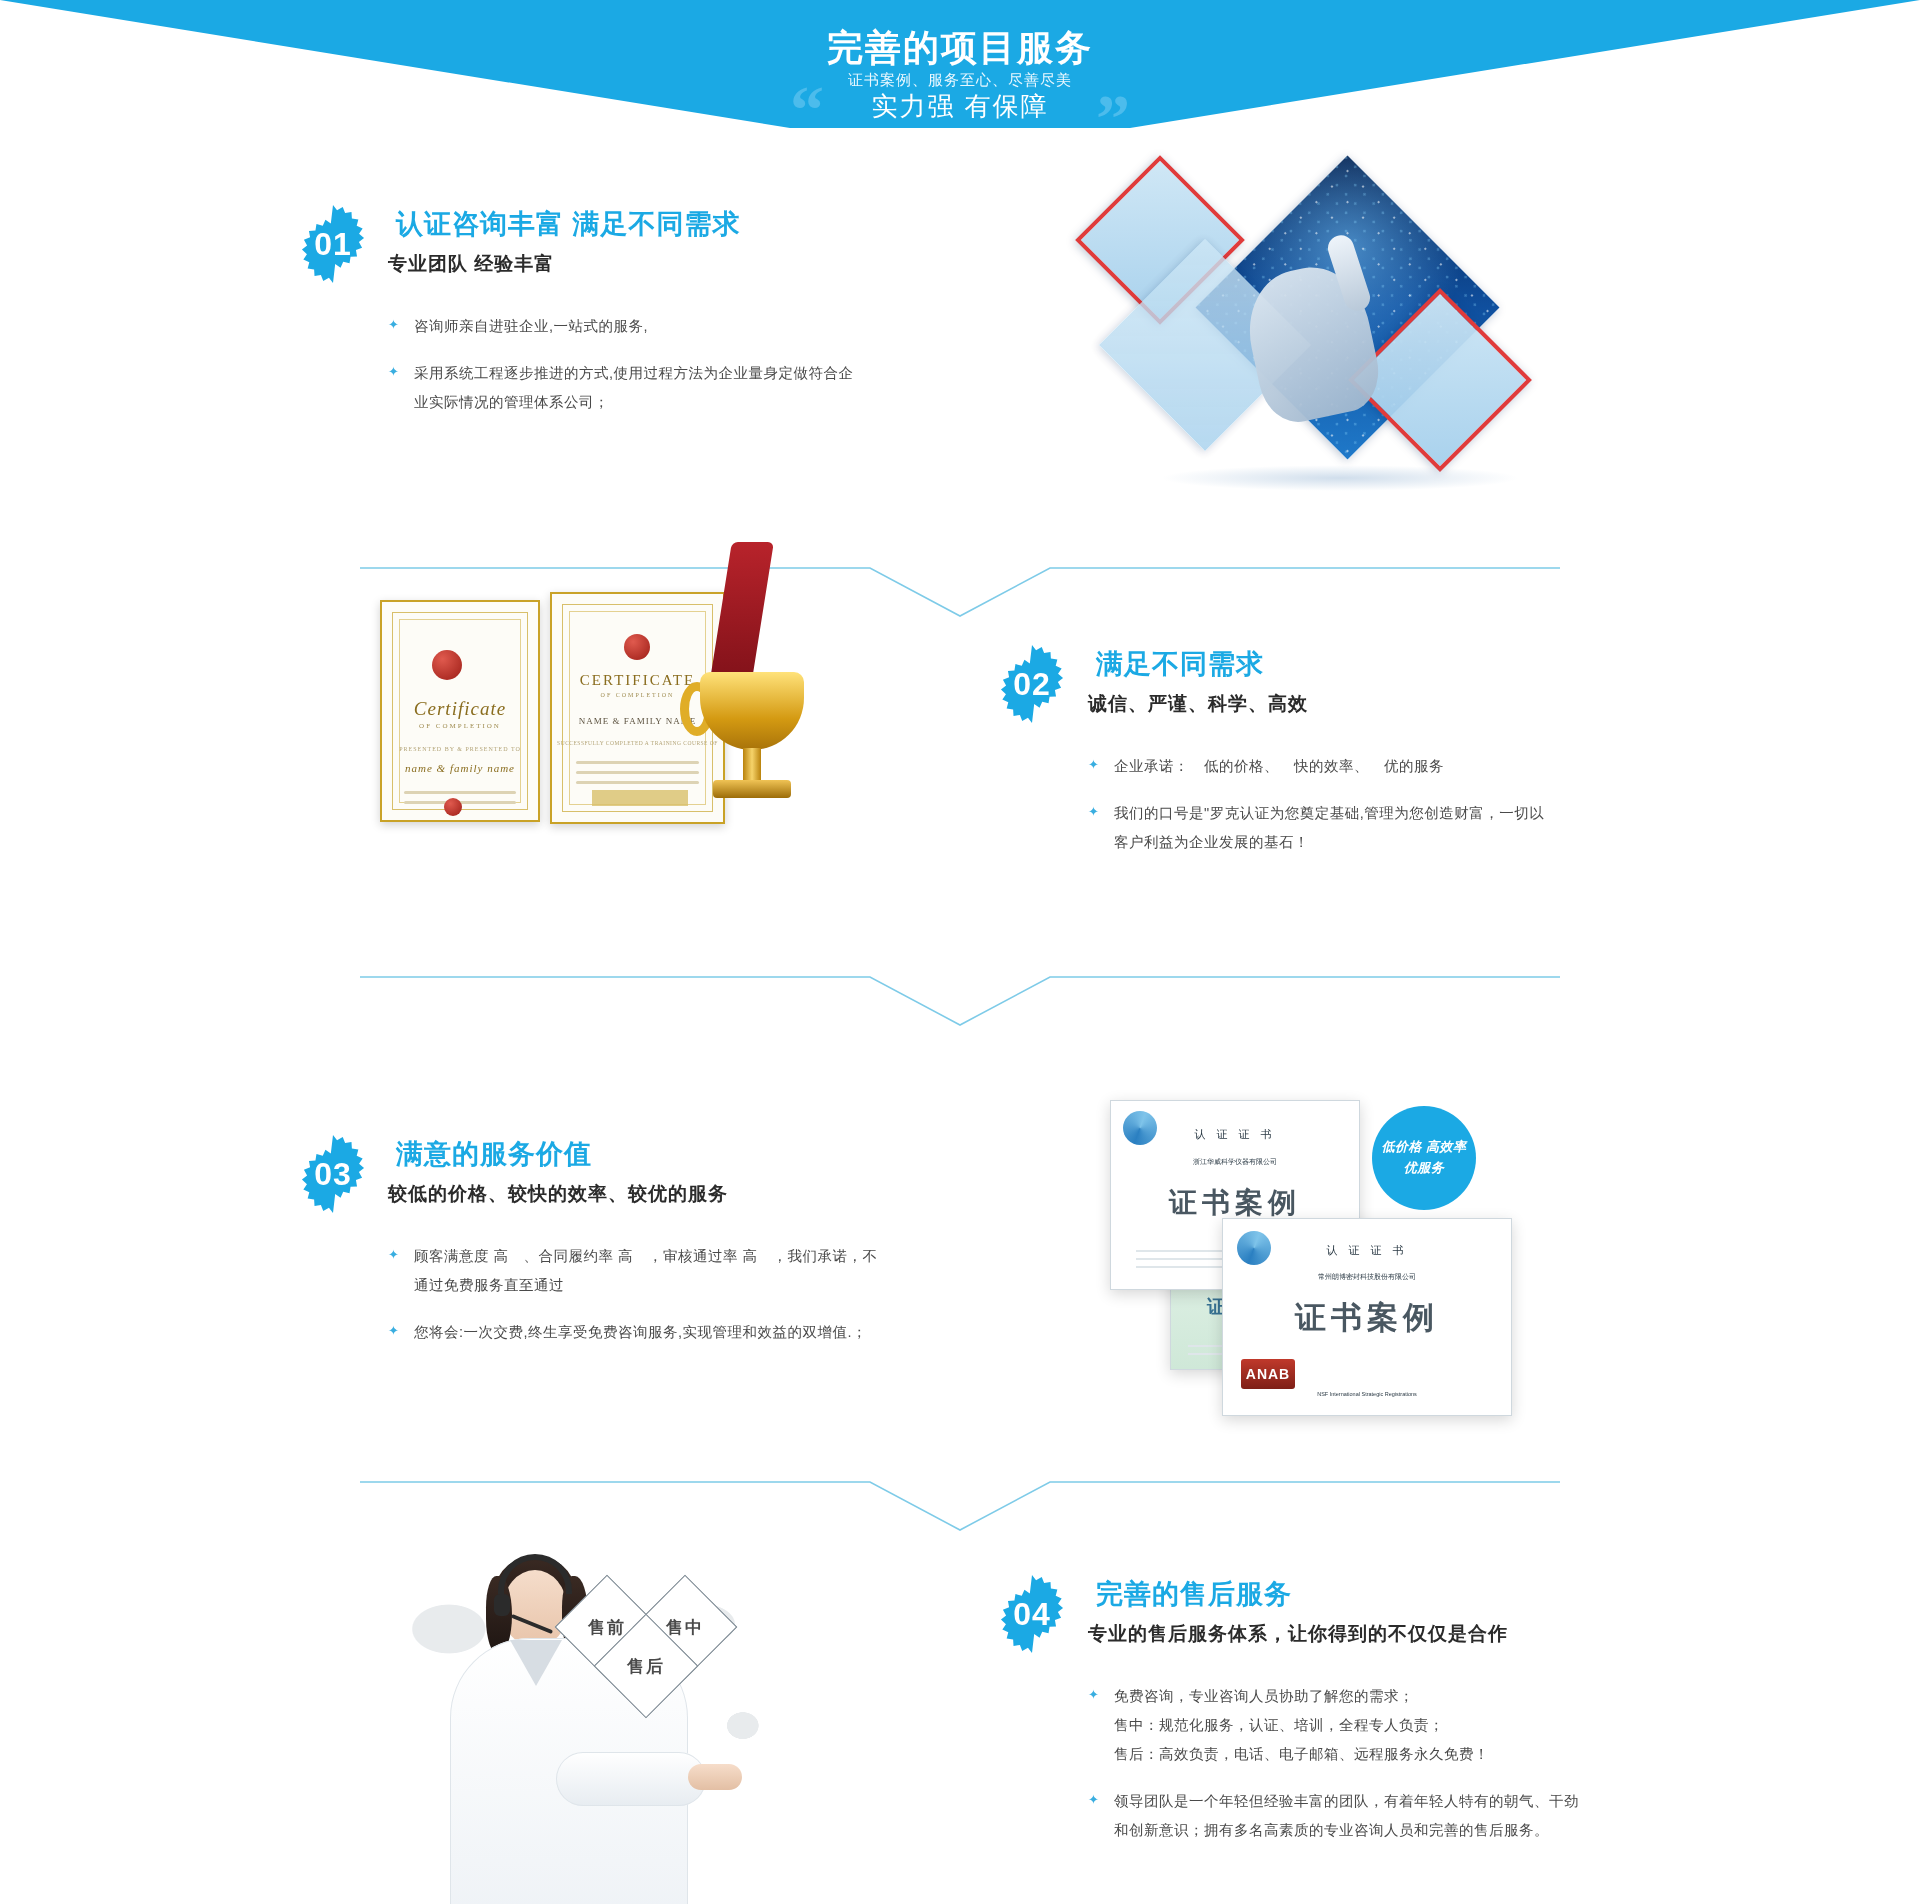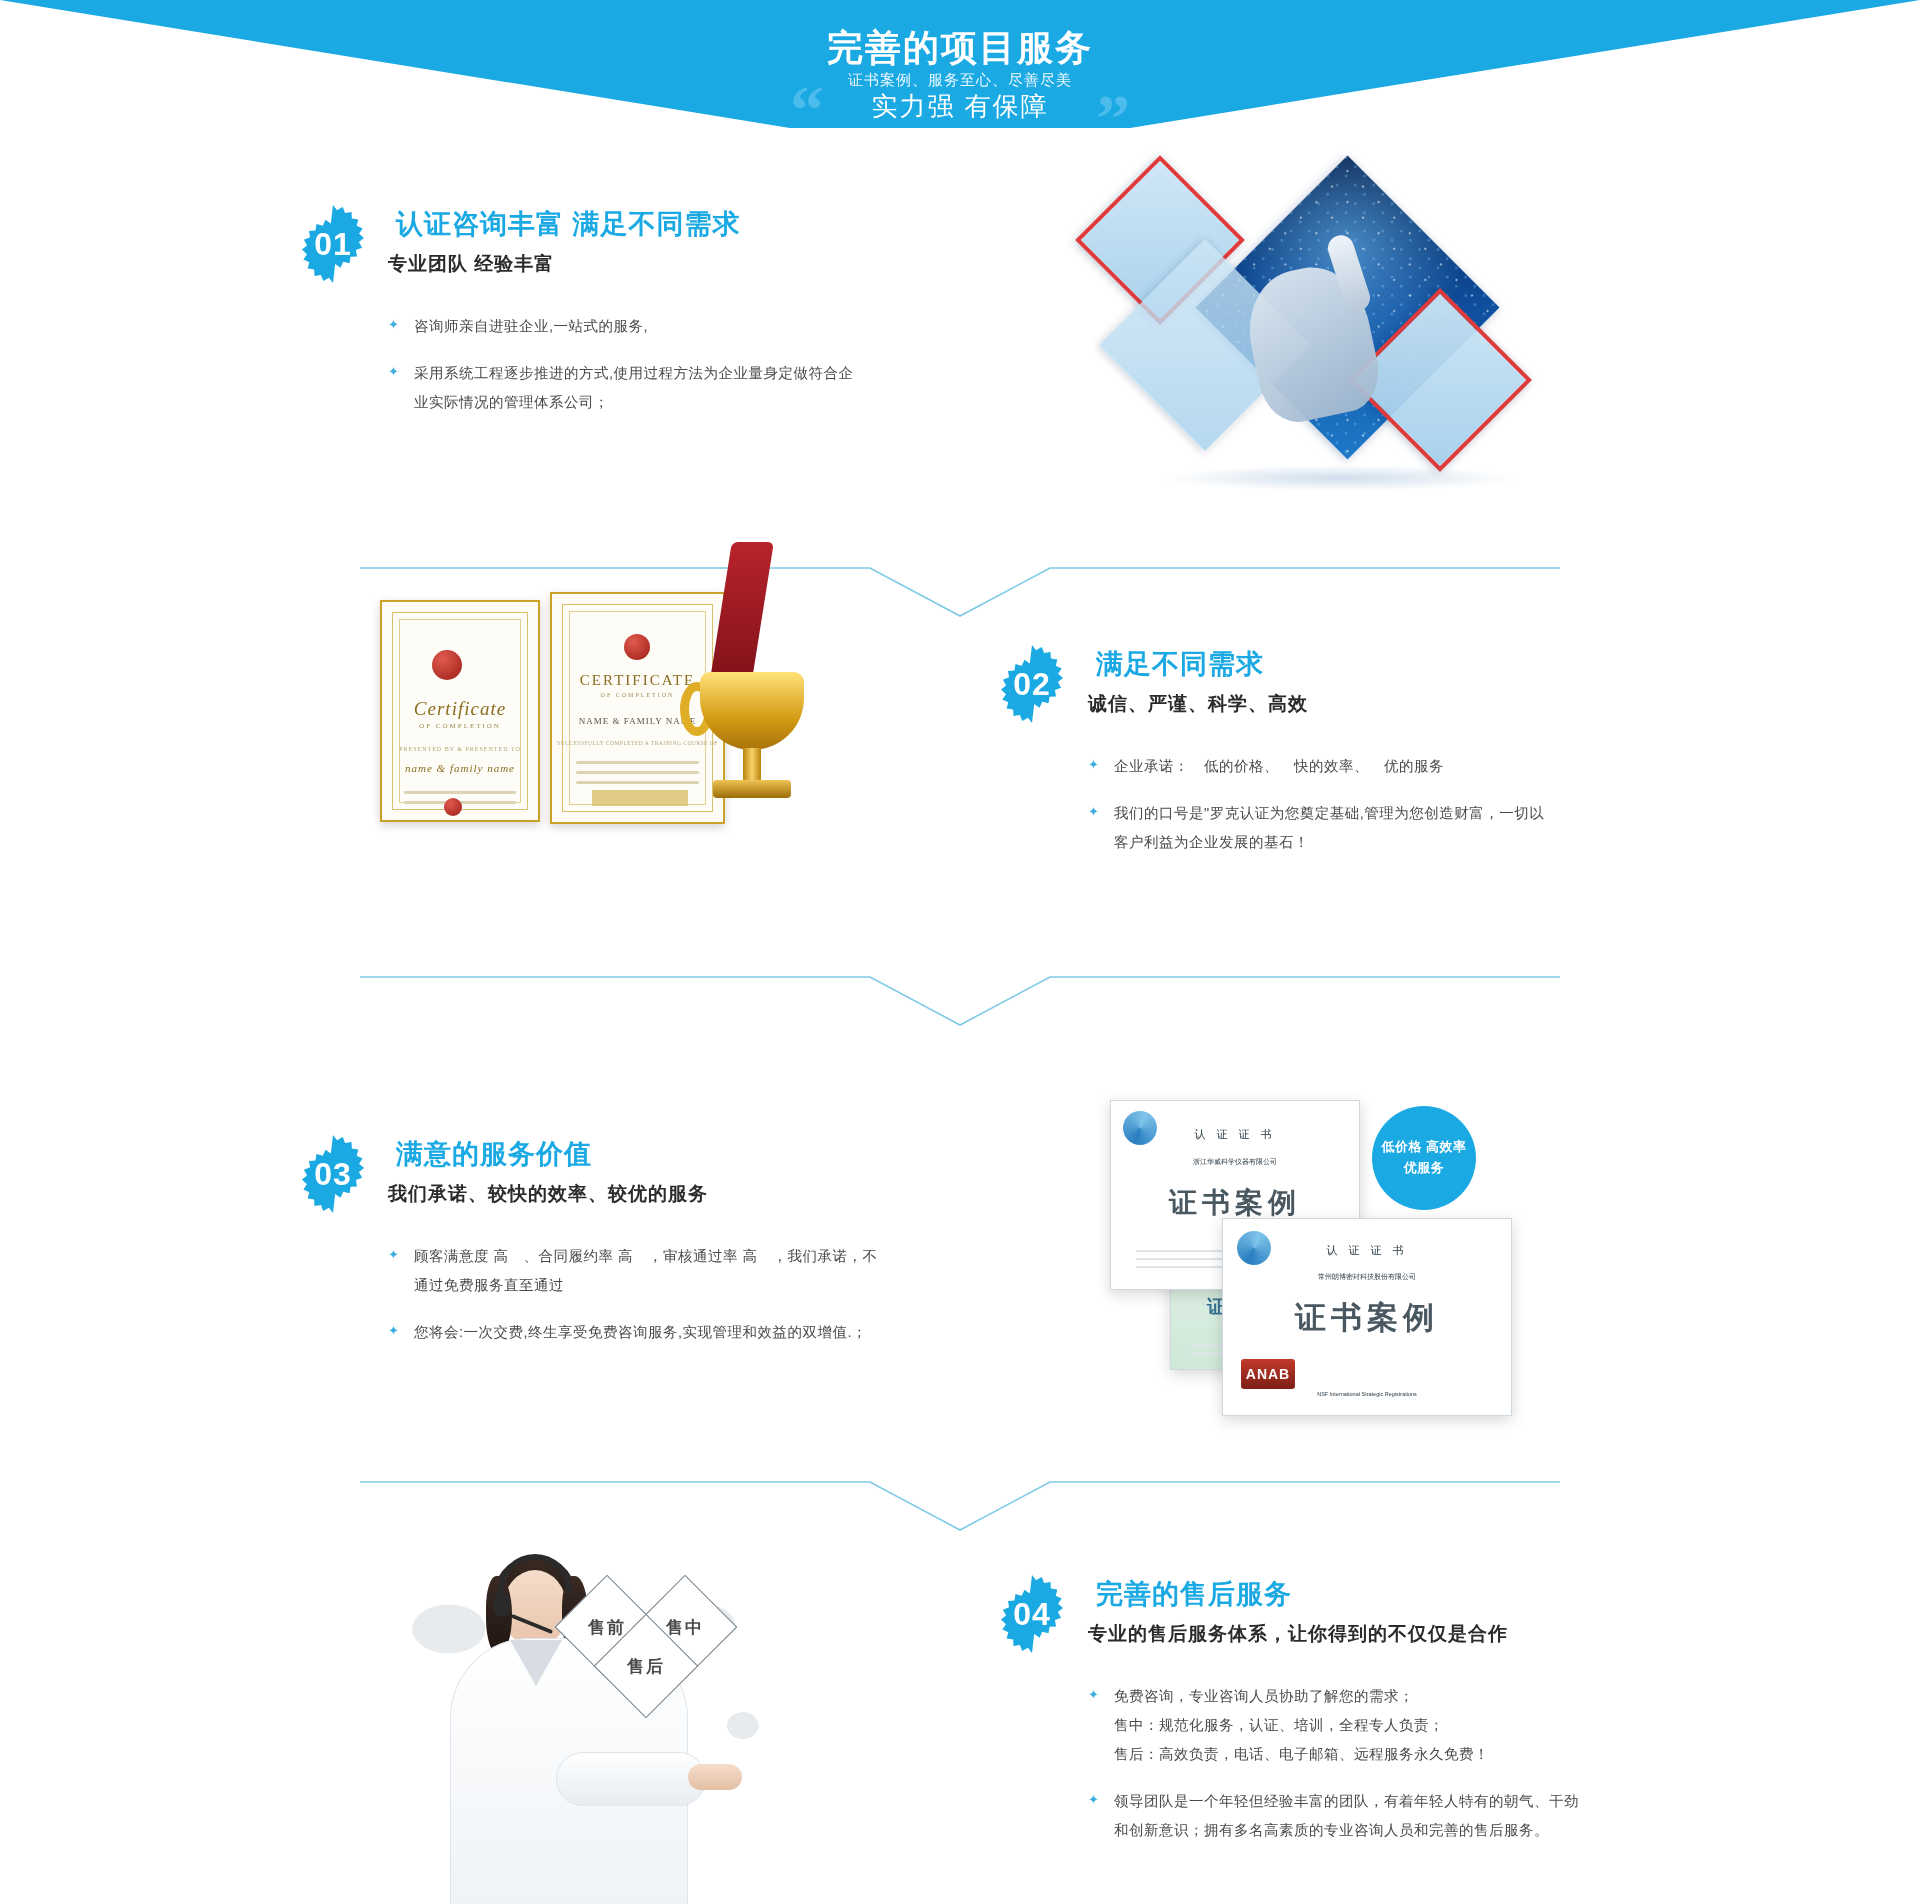--- a/index.html
+++ b/index.html
@@ -421,21 +421,21 @@
 
   <div class="row" style="top:1130px;height:300px;">
     <div class="badge" style="left:294px;top:5px;">
       <svg viewBox="0 0 100 100" aria-hidden="true">
           <path d="M50 0l5.2 6.6 7.3-4.1 3 7.9 8.2-1.4.5 8.3 8.3 1.3-2.1 8.1 7.6 3.4-4.6 6.9 6.4 5.3-6.6 5.2 4.1 7.3-7.9 3 1.4 8.2-8.3.5-1.3 8.3-8.1-2.1-3.4 7.6-6.9-4.6L50 100l-5.2-6.6-7.3 4.1-3-7.9-8.2 1.4-.5-8.3-8.3-1.3 2.1-8.1-7.6-3.4 4.6-6.9L10.2 57l6.6-5.2-4.1-7.3 7.9-3-1.4-8.2 8.3-.5 1.3-8.3 8.1 2.1 3.4-7.6 6.9 4.6z" fill="#1ba9e4"></path>
         </svg>
       <div class="num">03</div>
     </div>
     <div class="txtblock" style="left:388px;top:0;width:490px;">
       <div class="head-title">满意的服务价值</div>
-      <div class="head-sub">我们承诺、较快的效率、较优的服务</div>
+      <div class="head-sub">较低的价格、较快的效率、较优的服务</div>
       <div class="bullets">
         <div class="bullet">
           <span class="dot">✦</span>
           <span class="btxt">顾客满意度 高　、合同履约率 高　，审核通过率 高　，我们承诺，不通过免费服务直至通过</span>
         </div>
         <div class="bullet">
           <span class="dot">✦</span>
           <span class="btxt">您将会:一次交费,终生享受免费咨询服务,实现管理和效益的双增值.；</span>
         </div>
       </div>
@@ -467,21 +467,21 @@
 
       <div class="sheet" style="left:112px;top:118px;width:290px;height:198px;">
         <div class="logo-swoosh" style="left:14px;top:12px;"></div>
         <div class="hdr" style="top:12%;font-size:11px;letter-spacing:4px;">认 证 证 书</div>
         <div class="hdr" style="top:27%;font-size:7px;letter-spacing:0;">常州朗博密封科技股份有限公司</div>
         <div class="bigstamp" style="top:40%;font-size:31px;color:#2a3a46;">证书案例</div>
         <div class="anab" style="left:18px;top:140px;">ANAB</div>
         <div class="hdr" style="top:88%;font-size:5.5px;letter-spacing:0;">NSF International Strategic Registrations</div>
       </div>
 
-      <div class="blue-circle" style="left:262px;top:6px;">
+      <div class="blue-circle" style="left:262px;top:6px;font-style:italic;">
         <span>低价格 高效率</span>
         <span>优服务</span>
       </div>
     </div>
   </div>
 
   <div class="divider" style="top:1480px;">
     <svg width="1920" height="60" viewBox="0 0 1920 60" aria-hidden="true">
       <path d="M360 2 H870 L960 50 L1050 2 H1560" fill="none" stroke="#7ecbe8" stroke-width="1.6"></path>
     </svg>

